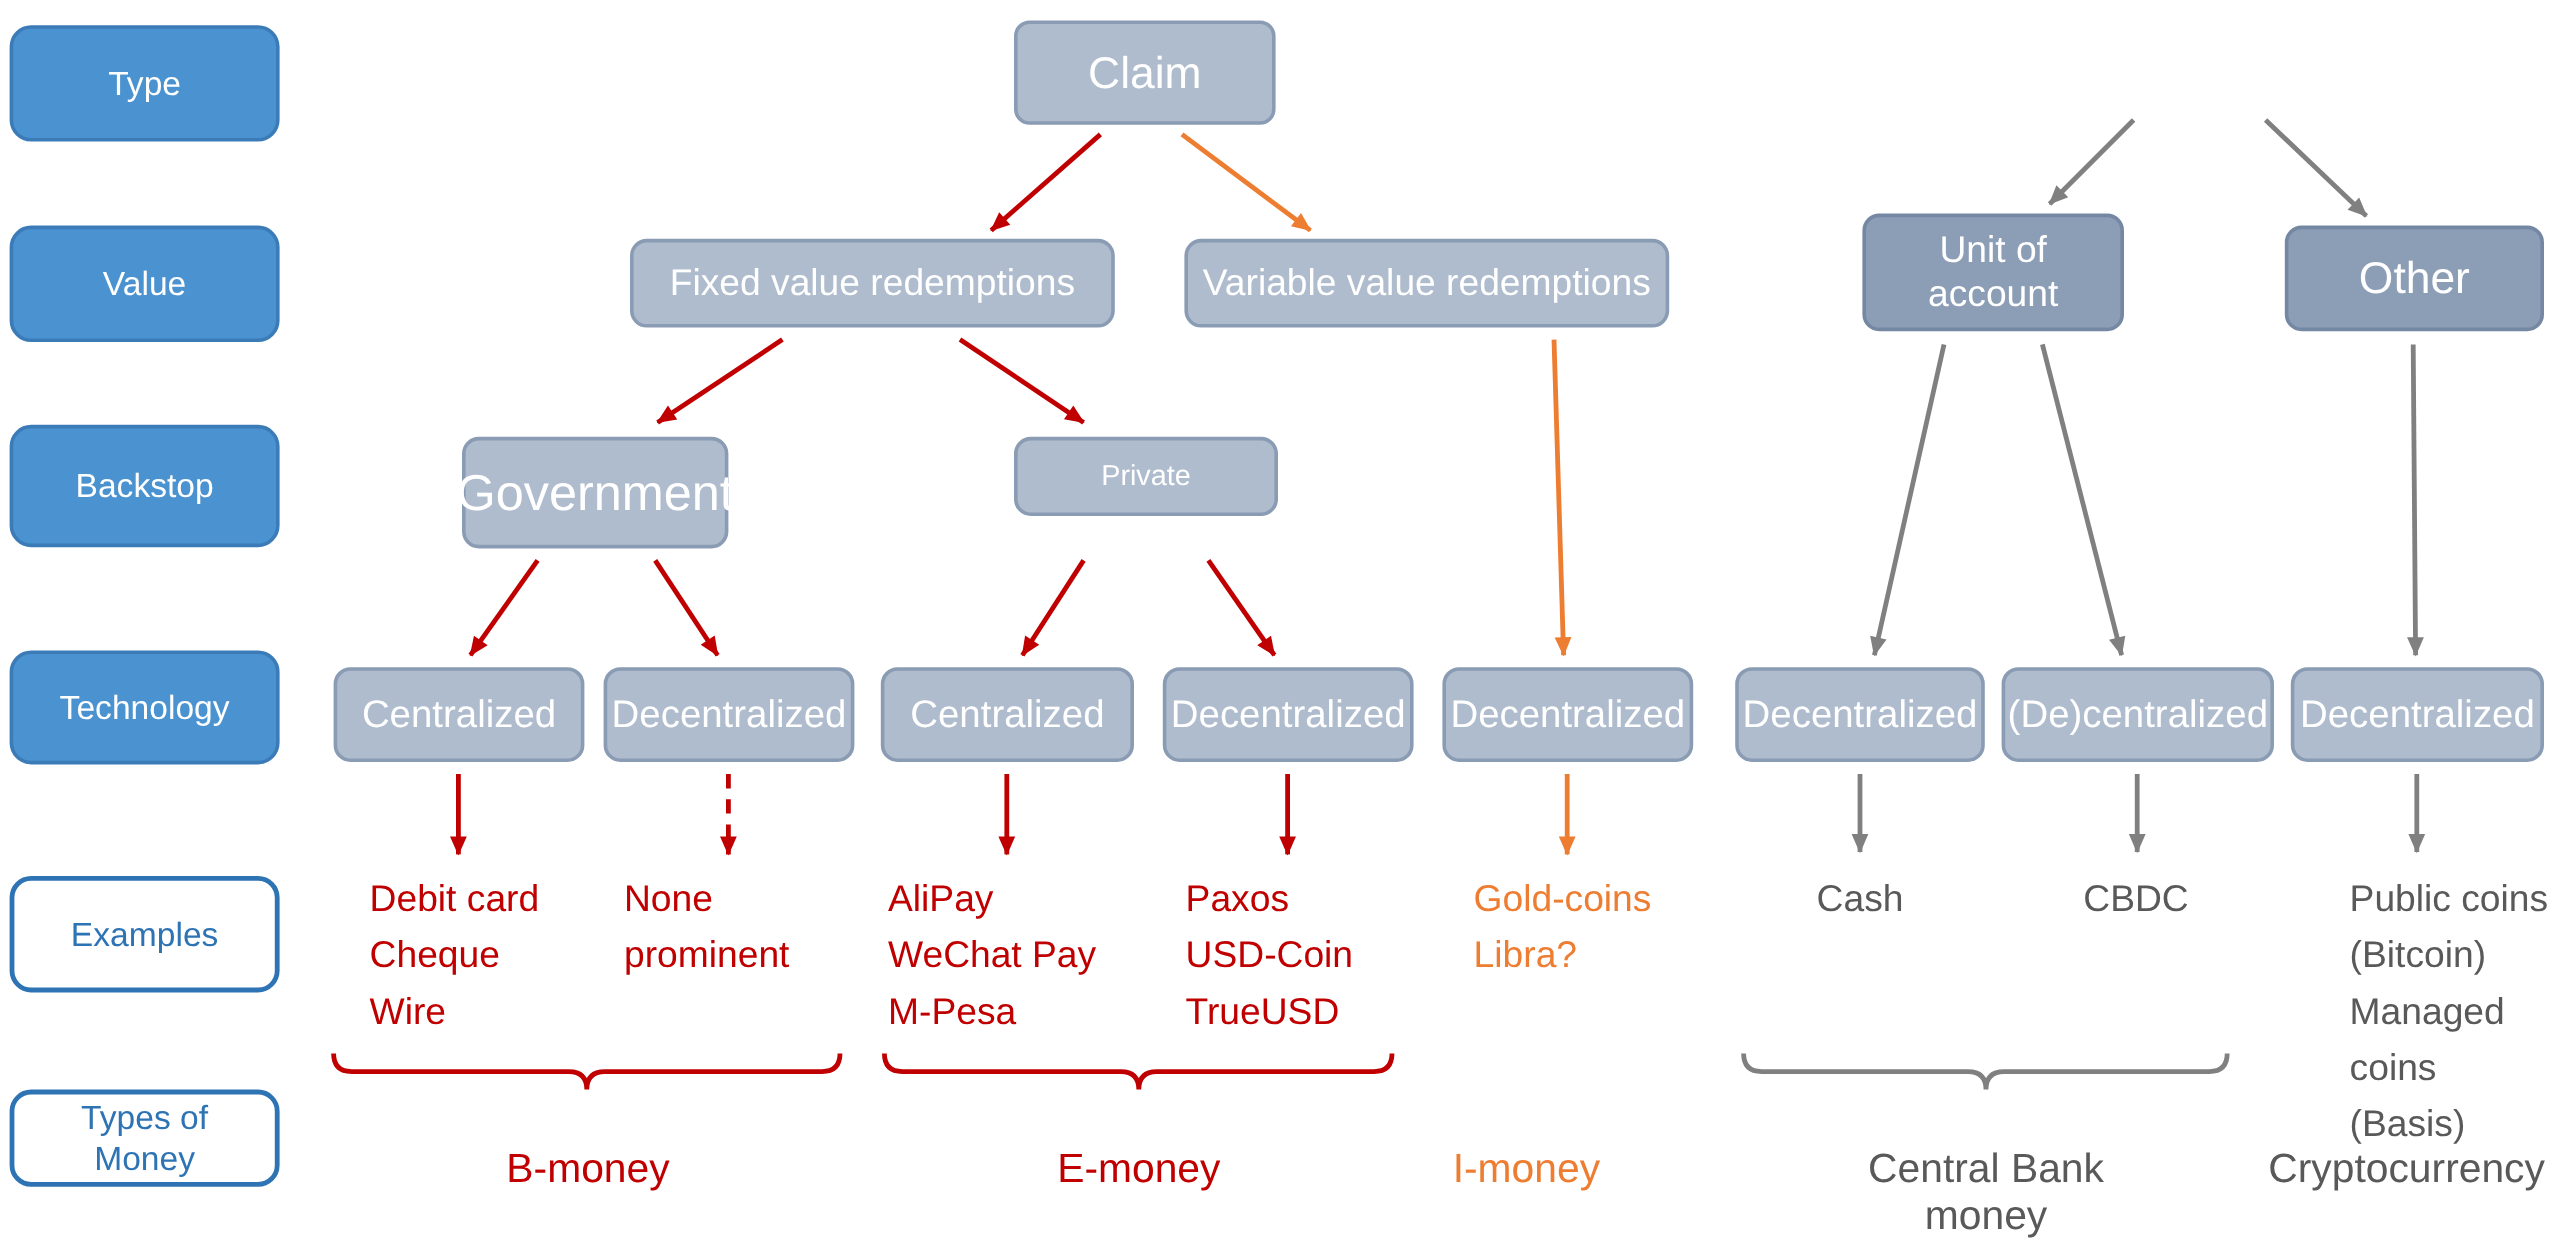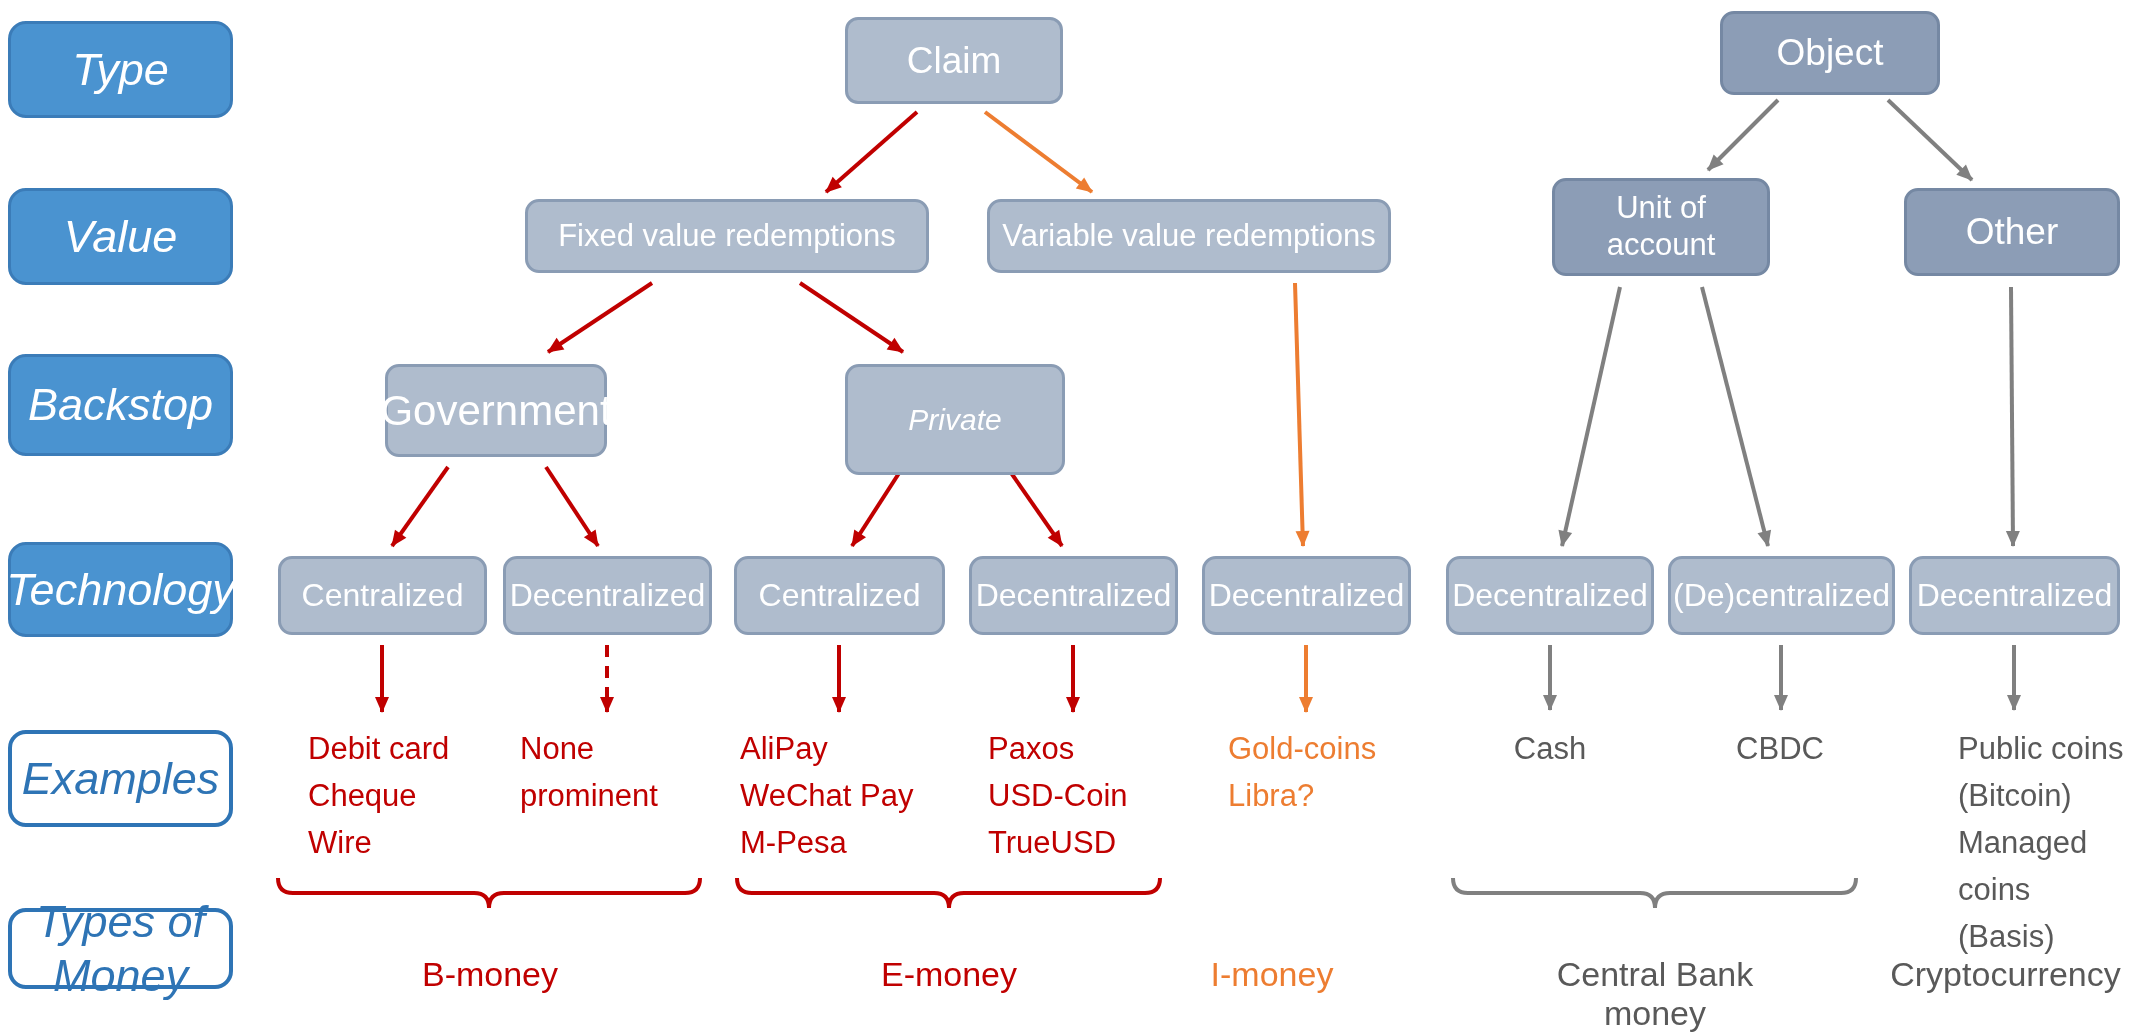--- a/index.html
+++ b/index.html
@@ -5,21 +5,21 @@
   * { box-sizing: border-box; margin: 0; padding: 0; }
   html, body { background: #ffffff; }
   body { font-family: "Liberation Sans", sans-serif; }
   .canvas { position: relative; width: 2145px; height: 1033px; background: #ffffff; overflow: hidden; }
   #arrows { position: absolute; left: 0; top: 0; width: 2145px; height: 1033px; z-index: 1; }
 
   .row-label {
     position: absolute; left: 8px; width: 225px;
     background: #4A93D0; border: 3px solid #3B7CB8; border-radius: 18px;
     color: #ffffff; display: flex; align-items: center; justify-content: center;
-    font-size: 45px; text-align: center; z-index: 2; line-height: 1.2; font-style: italic;
+    font-size: 28px; text-align: center; z-index: 2; line-height: 1.2;
   }
   .row-label.outline { background: #ffffff; border: 4px solid #2E74B5; color: #2E74B5; padding: 0 20px; }
 
   .node {
     position: absolute; border-radius: 14px; color: #ffffff;
     display: flex; align-items: center; justify-content: center; text-align: center;
     font-size: 31px; line-height: 1.18; padding: 4px 10px; z-index: 2;
   }
   .node-light { background: #AFBCCD; border: 3px solid #8A9CB4; }
   .node-dark  { background: #8C9DB6; border: 3px solid #7588A3; }
@@ -82,29 +82,28 @@
   </svg>
 
   <div class="row-label" style="top:21px;height:97px;">Type</div>
   <div class="row-label" style="top:188px;height:97px;">Value</div>
   <div class="row-label" style="top:354px;height:102px;">Backstop</div>
   <div class="row-label" style="top:542px;height:95px;">Technology</div>
   <div class="row-label outline" style="top:730px;height:97px;">Examples</div>
   <div class="row-label outline" style="top:908px;height:81px;text-align:center;">Types of Money</div>
 
   <div class="node node-light node-lg" style="left:845px;top:17px;width:218px;height:87px;border-radius:13px;">Claim</div>
-  <div class="node node-dark node-lg" style="left:1720px;top:11px;width:220px;height:84px;">Object</div>
 
   <div class="node node-light" style="left:525px;top:199px;width:404px;height:74px;">Fixed value redemptions</div>
   <div class="node node-light" style="left:987px;top:199px;width:404px;height:74px;">Variable value redemptions</div>
   <div class="node node-dark" style="left:1552px;top:178px;width:218px;height:98px;">Unit of account</div>
   <div class="node node-dark node-lg" style="left:1904px;top:188px;width:216px;height:88px;">Other</div>
 
   <div class="node node-light" style="left:385px;top:364px;width:222px;height:93px;font-size:42px;">Government</div>
-  <div class="node node-light" style="left:845px;top:364px;width:220px;height:111px;font-size:30px;font-style:italic;">Private</div>
+  <div class="node node-light" style="left:845px;top:364px;width:220px;height:66px;font-size:24px;">Private</div>
 
   <div class="node node-light node-sm" style="left:278px;top:556px;width:209px;height:79px;">Centralized</div>
   <div class="node node-light node-sm" style="left:503px;top:556px;width:209px;height:79px;">Decentralized</div>
   <div class="node node-light node-sm" style="left:734px;top:556px;width:211px;height:79px;">Centralized</div>
   <div class="node node-light node-sm" style="left:969px;top:556px;width:209px;height:79px;">Decentralized</div>
   <div class="node node-light node-sm" style="left:1202px;top:556px;width:209px;height:79px;">Decentralized</div>
   <div class="node node-light node-sm" style="left:1446px;top:556px;width:208px;height:79px;">Decentralized</div>
   <div class="node node-light node-sm" style="left:1668px;top:556px;width:227px;height:79px;">(De)centralized</div>
   <div class="node node-light node-sm" style="left:1909px;top:556px;width:211px;height:79px;">Decentralized</div>
 

